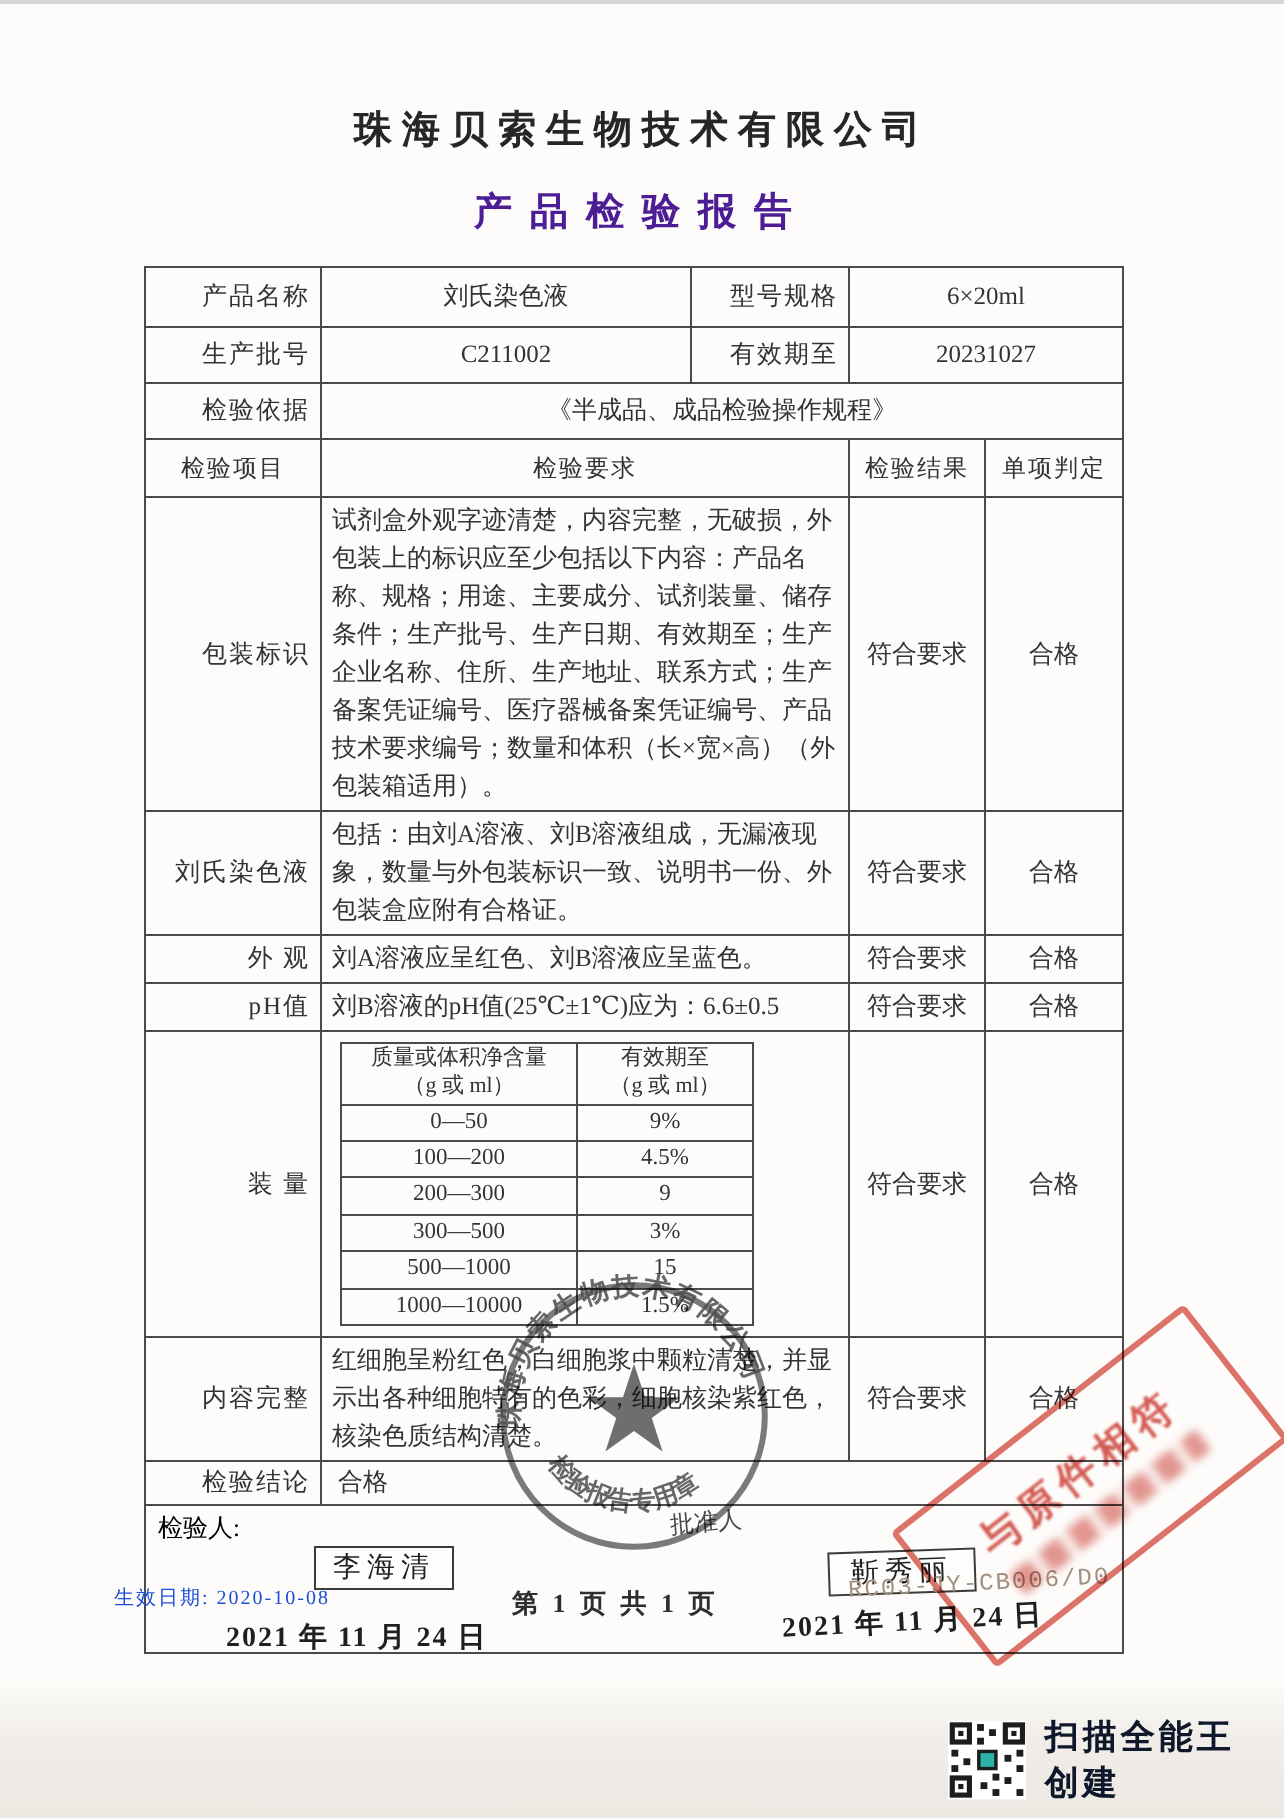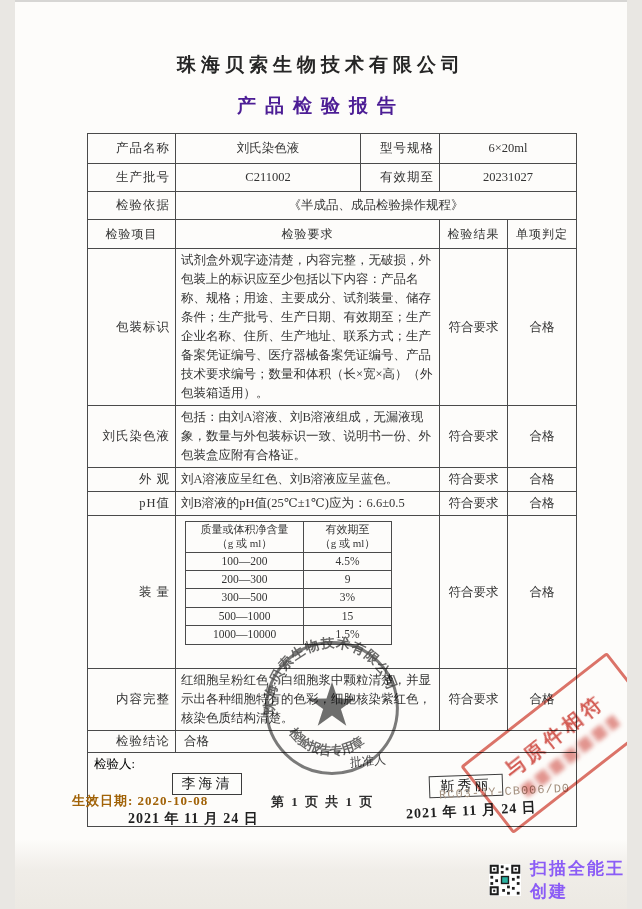--- a/index.html
+++ b/index.html
@@ -1,17 +1,17 @@
 <!DOCTYPE html>
 <html><head>
 <meta charset="utf-8">
 <style>
   html,body{margin:0;padding:0;background:#e9e7e3;}
-  .sheet{position:relative;width:591px;height:909px;margin:0 auto;background:#fdfcfa;overflow:hidden;
-         font-family:"Liberation Serif","DejaVu Serif",serif;color:#2e2e2e;padding-left:21px;}
+  .sheet{position:relative;width:642px;height:909px;margin:0 auto;background:#fdfcfa;overflow:hidden;
+         font-family:"Liberation Serif","DejaVu Serif",serif;color:#2e2e2e;}
   .edge-top{position:absolute;top:0;left:0;right:0;height:2px;background:#d7d6d4;}
   .bottom-band{position:absolute;left:0;right:0;bottom:0;height:70px;
          background:linear-gradient(180deg,rgba(240,237,232,0) 0%,#f0ede8 45%,#ece9e3 100%);}
   .company-name{position:absolute;top:52px;left:0;width:100%;text-align:center;
          font-size:19px;font-weight:700;letter-spacing:5px;color:#262626;}
   .report-title{position:absolute;top:93px;left:0;width:100%;text-align:center;
          font-size:19px;font-weight:700;letter-spacing:9px;color:#4c1d95;}
 
   table.main{position:absolute;left:72px;top:133px;width:489px;border-collapse:collapse;table-layout:fixed;}
   table.main td{border:1px solid #4a4a4a;vertical-align:middle;font-size:12.5px;color:#333;
@@ -43,27 +43,27 @@
         mix-blend-mode:multiply;opacity:.92;}
   .red-stamp{position:absolute;left:452px;top:700px;width:180px;height:80px;z-index:6;
         border:3px solid rgba(208,62,48,.72);border-radius:3px;transform:rotate(-38deg);
         display:flex;flex-direction:column;align-items:center;justify-content:center;
         mix-blend-mode:multiply;}
   .red-stamp-line1{font-size:20px;font-weight:700;letter-spacing:4px;color:rgba(201,48,38,.78);
         filter:blur(.4px);white-space:nowrap;}
   .red-stamp-line2{margin-top:5px;width:118px;height:13px;filter:blur(2.2px);
         background:repeating-linear-gradient(90deg,rgba(201,48,38,.5) 0 12px,rgba(201,48,38,.08) 12px 18px);}
 
-  .footer-effective{position:absolute;left:57px;top:792px;font-size:13px;font-weight:700;color:#a16207;letter-spacing:1px;}
+  .footer-effective{position:absolute;left:57px;top:792px;font-size:10px;font-weight:400;color:#1d4ed8;letter-spacing:1px;}
   .footer-page{position:absolute;left:256px;top:793px;font-size:13px;font-weight:600;color:#2e2e2e;letter-spacing:2px;}
   .footer-code{position:absolute;left:424px;top:785px;font-size:12px;color:#a3907f;
         font-family:"Liberation Mono","DejaVu Sans Mono",monospace;letter-spacing:1px;transform:rotate(-3deg);}
 
   .scanner-mark{position:absolute;left:474px;top:857px;display:flex;align-items:center;z-index:8;}
-  .scanner-text{margin-left:9px;font-size:17px;font-weight:700;color:#8b5cf6;letter-spacing:2px;
+  .scanner-text{margin-left:9px;font-size:17px;font-weight:700;color:#0f172a;letter-spacing:2px;
         font-family:"Liberation Sans","DejaVu Sans",sans-serif;}
 </style>
 </head>
 <body>
 
 <div class="sheet">
   <div class="edge-top"></div>
   <div class="bottom-band"></div>
 
   <div class="company-name">珠海贝索生物技术有限公司</div>
@@ -136,20 +136,24 @@
                 <tr>
             <td class="fh">
               <div>质量或体积净含量</div>
               <div>（g 或 ml）</div>
             </td>
             <td class="fh">
               <div>有效期至</div>
               <div>（g 或 ml）</div>
             </td>
           </tr>
+          <tr>
+                  <td class="fd">0—50</td>
+                  <td class="fd">9%</td>
+                </tr>
           <tr>
                   <td class="fd">100—200</td>
                   <td class="fd">4.5%</td>
                 </tr>
           <tr>
                   <td class="fd">200—300</td>
                   <td class="fd">9</td>
                 </tr>
           <tr>
                   <td class="fd">300—500</td>

